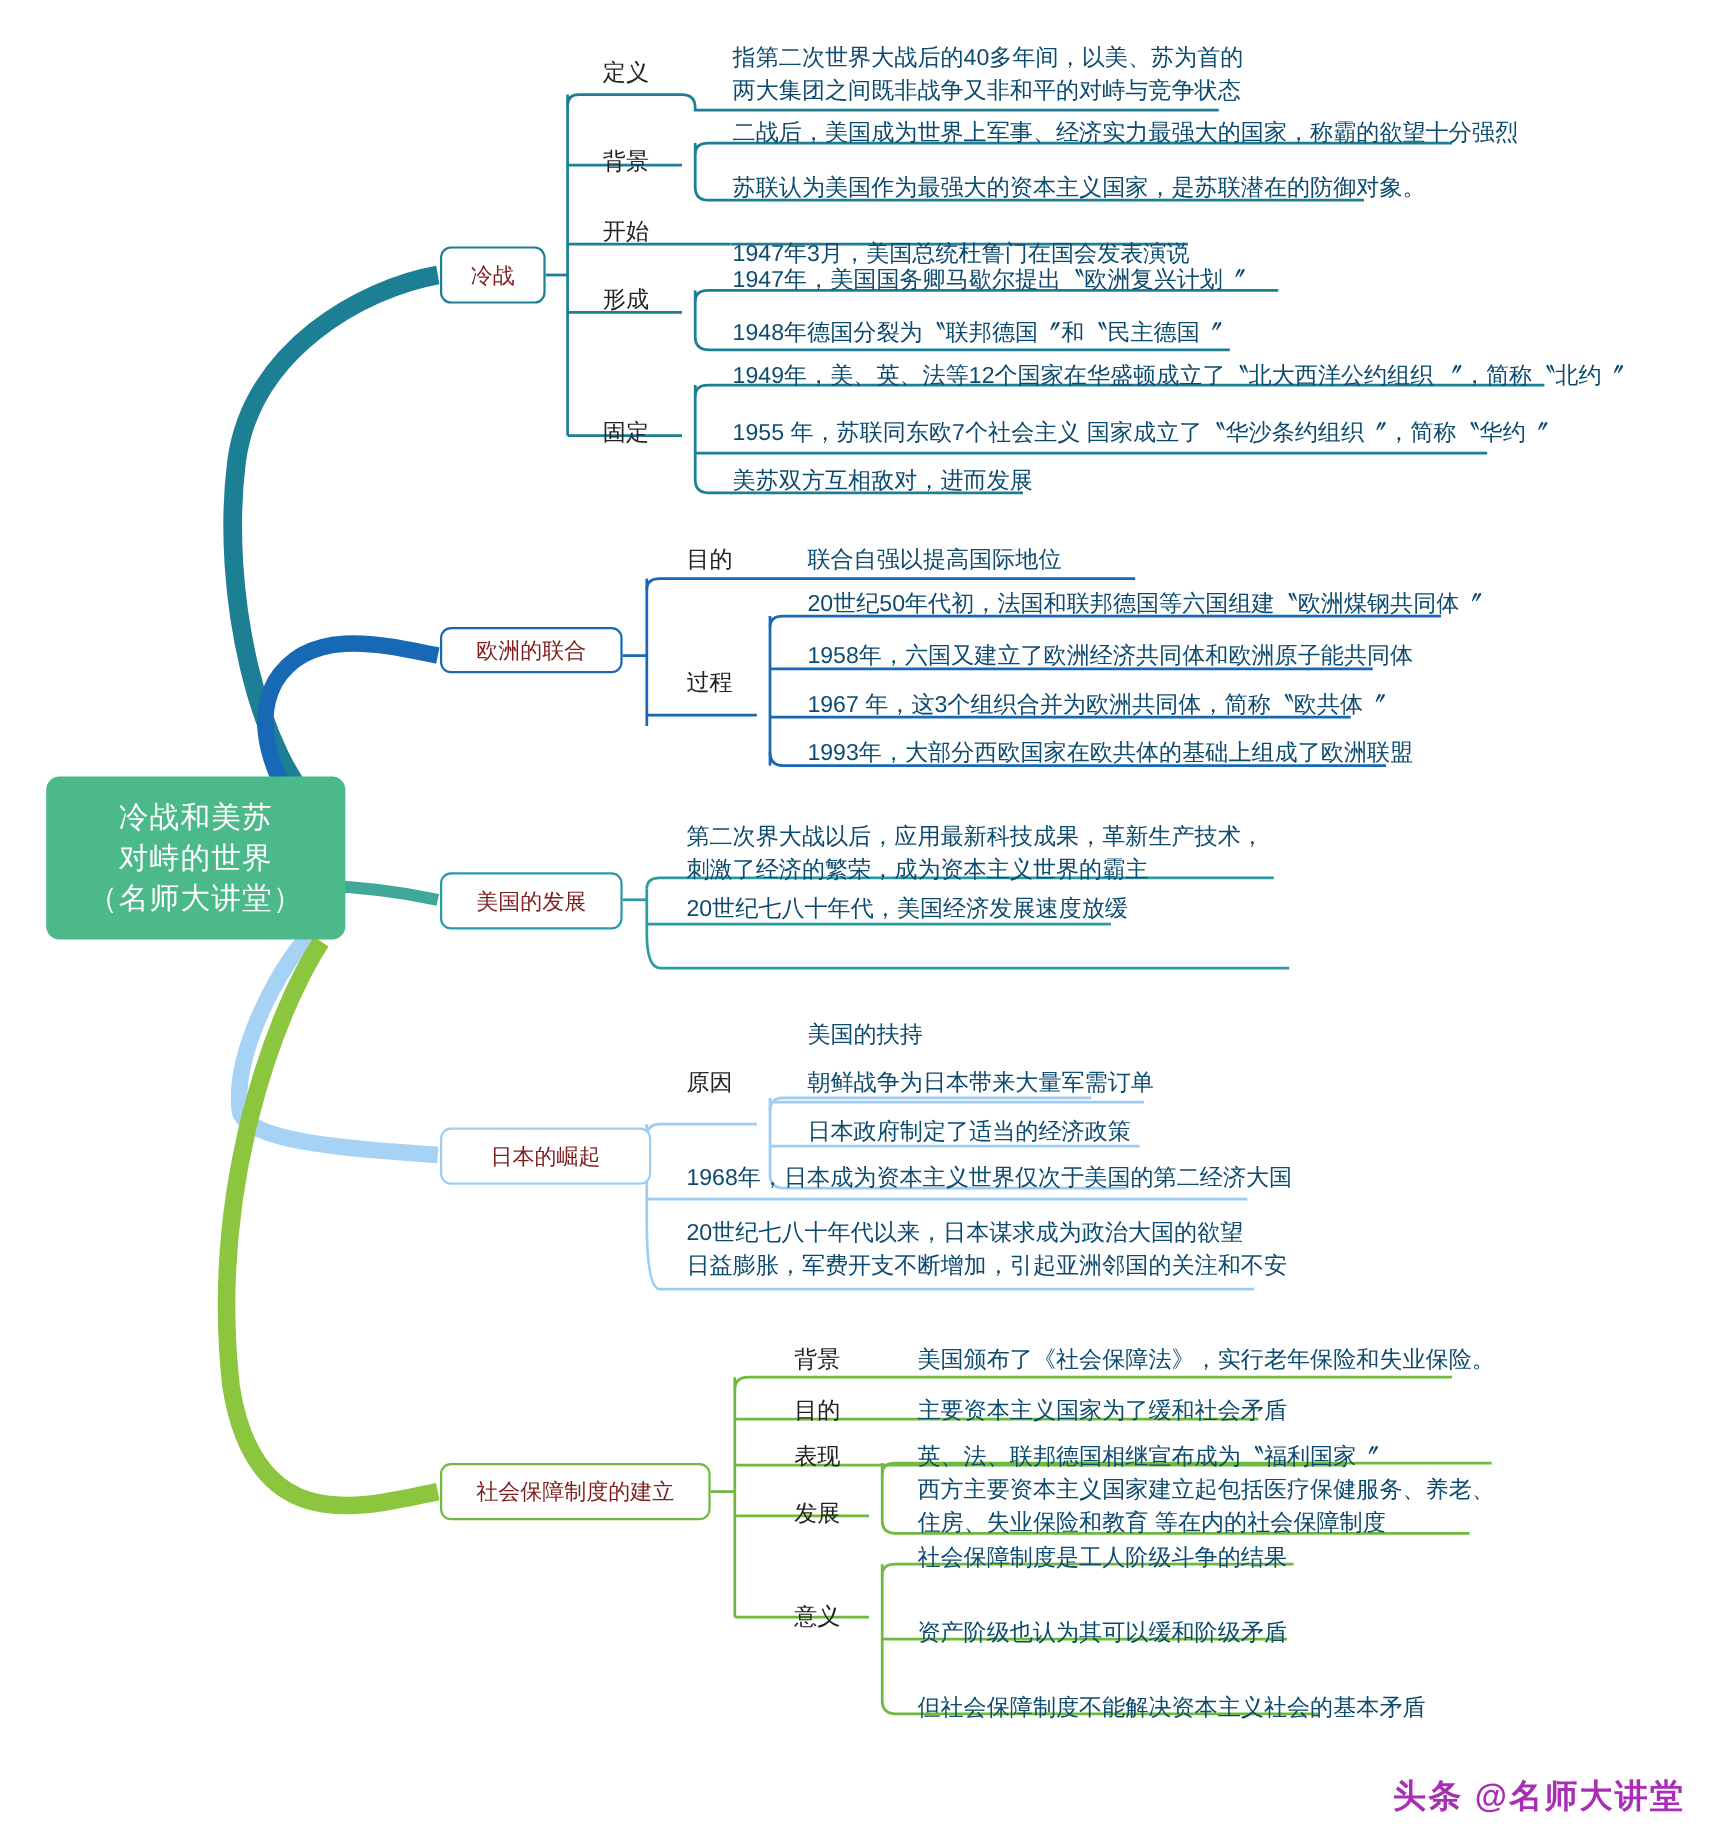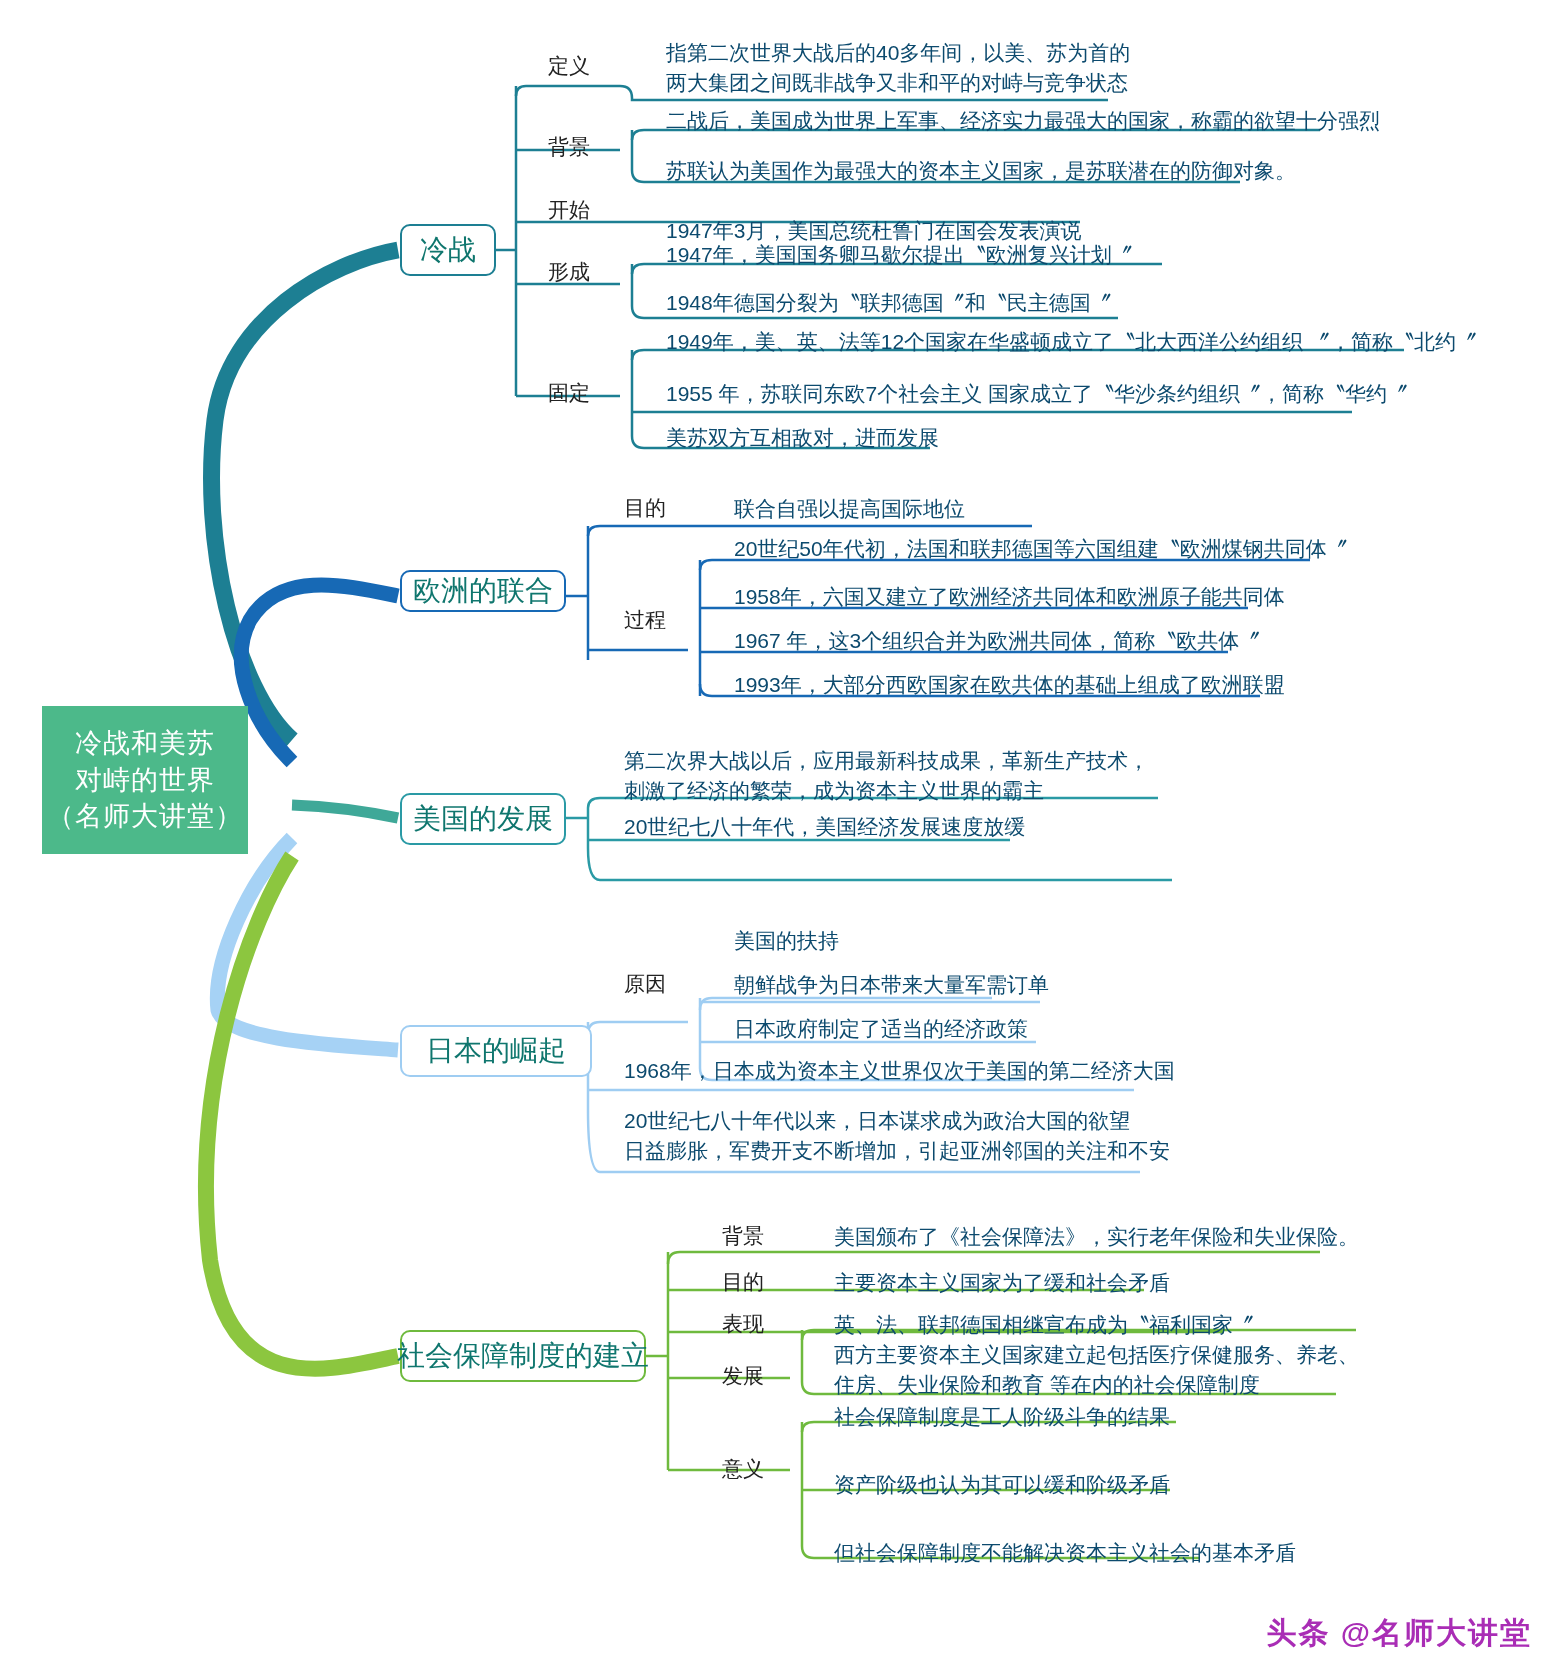--- a/index.html
+++ b/index.html
@@ -18,43 +18,43 @@
   #wires{
     position:absolute;
     left:0; top:0;
     width:1556px; height:1670px;
     pointer-events:none;
   }
   
   .root-node{
     position:absolute;
     left:42px; top:706px;
-    width:206px; height:148px;
+    width:272px; height:148px;
     background:#4cb98a;
-    border-radius:0;
+    border-radius:12px;
     display:flex;
     flex-direction:column;
     align-items:center;
     justify-content:center;
     color:#ffffff;
     font-size:27px;
     line-height:1.35;
     letter-spacing:1px;
     z-index:5;
   }
   .root-node div{white-space:nowrap;}
 
   
   .branch-box{
     position:absolute;
     background:#ffffff;
     border:2.5px solid #1f7f96;
     border-radius:10px;
-    font-size:28px;
-    color:#0f766e;
+    font-size:20px;
+    color:#7f1d1d;
     display:flex;
     align-items:center;
     justify-content:center;
     box-sizing:border-box;
     white-space:nowrap;
     z-index:4;
     text-align:center;
   }
   .b-cold     {border-color:#1d7f93;}
   .b-europe   {border-color:#1769b5;}

